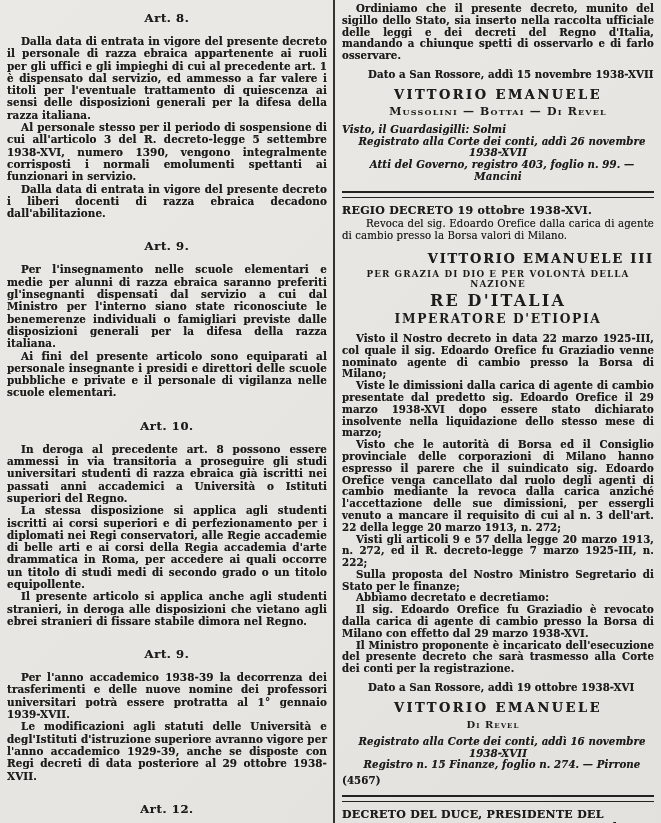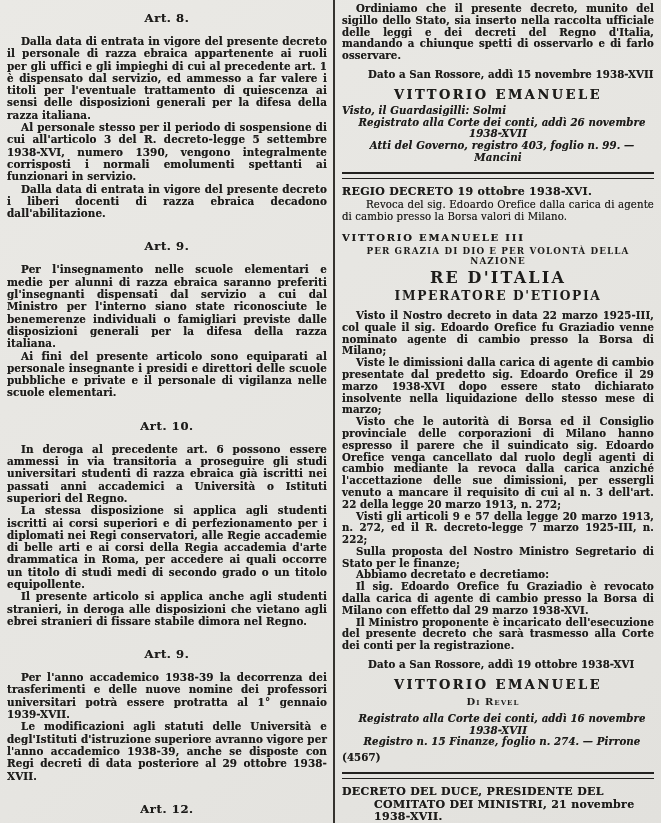--- a/index.html
+++ b/index.html
@@ -33,21 +33,21 @@
   .visto-line{font-size:9.7px;line-height:11.5px;font-weight:700;font-style:italic;
     text-indent:0;text-align:left;margin-top:3px;}
   .reg-line{font-size:9.3px;line-height:11px;font-weight:700;font-style:italic;
     text-indent:8px;text-align:center;}
   .double-rule{height:4px;border-top:2px solid #232220;border-bottom:1px solid #232220;margin:8px 0 7px;}
   .decree-heading{font-weight:700;font-size:11px;line-height:12.6px;text-align:left;
     text-indent:0;letter-spacing:.3px;margin-top:2px;text-shadow:0 0 .5px rgba(20,20,18,.6);}
   .decree-heading.hang{padding-left:32px;text-indent:-32px;}
   .decree-summary{font-size:9.6px;line-height:11.2px;font-weight:400;
     text-indent:24px;margin:1px 0 4px;}
-  .royal-title{ text-align:left;font-weight:700;font-size:10px;letter-spacing:1.8px;
+  .royal-title{ text-align:right;font-weight:700;font-size:13px;letter-spacing:1.8px;
     margin:9px 0 3px;text-shadow:0 0 .6px rgba(20,20,18,.6);}
   .royal-subtitle{text-align:center;font-weight:700;font-size:8.8px;letter-spacing:1.1px;margin:0 0 2px;}
   .royal-line2{text-align:center;font-weight:700;font-size:16px;letter-spacing:2.2px;margin:1px 0;}
   .royal-line3{text-align:center;font-weight:700;font-size:12.3px;letter-spacing:1.6px;margin:1px 0 7px;}
   .countersig-right{text-align:center;font-weight:700;font-size:10px;
     font-variant:small-caps;letter-spacing:1px;margin:4px 10px 6px 0;}
   .doc-number{font-weight:700;font-size:10px;text-align:left;text-indent:0;margin:4px 0 2px;}
   .gap-sm{height:3px;}
 </style>
 </head>
@@ -60,37 +60,38 @@
     <div class="art-heading first">Art. 8.</div>
     <p>Dalla data di entrata in vigore del presente decreto il personale di razza ebraica appartenente ai ruoli per gli uffici e gli impieghi di cui al precedente art. 1 è dispensato dal servizio, ed ammesso a far valere i titoli per l'eventuale trattamento di quiescenza ai sensi delle disposizioni generali per la difesa della razza italiana.</p>
     <p>Al personale stesso per il periodo di sospensione di cui all'articolo 3 del R. decreto-legge 5 settembre 1938-XVI, numero 1390, vengono integralmente corrisposti i normali emolumenti spettanti ai funzionari in servizio.</p>
     <p>Dalla data di entrata in vigore del presente decreto i liberi docenti di razza ebraica decadono dall'abilitazione.</p>
 
     <div class="art-heading">Art. 9.</div>
     <p>Per l'insegnamento nelle scuole elementari e medie per alunni di razza ebraica saranno preferiti gl'insegnanti dispensati dal servizio a cui dal Ministro per l'interno siano state riconosciute le benemerenze individuali o famigliari previste dalle disposizioni generali per la difesa della razza italiana.</p>
     <p>Ai fini del presente articolo sono equiparati al personale insegnante i presidi e direttori delle scuole pubbliche e private e il personale di vigilanza nelle scuole elementari.</p>
 
     <div class="art-heading">Art. 10.</div>
-    <p>In deroga al precedente art. 6 possono essere ammessi in via transitoria a proseguire gli studi universitari studenti di razza ebraica già iscritti nei passati anni accademici a Università o Istituti superiori del Regno.</p>
+    <p>In deroga al precedente art. 8 possono essere ammessi in via transitoria a proseguire gli studi universitari studenti di razza ebraica già iscritti nei passati anni accademici a Università o Istituti superiori del Regno.</p>
     <p>La stessa disposizione si applica agli studenti iscritti ai corsi superiori e di perfezionamento per i diplomati nei Regi conservatori, alle Regie accademie di belle arti e ai corsi della Regia accademia d'arte drammatica in Roma, per accedere ai quali occorre un titolo di studi medi di secondo grado o un titolo equipollente.</p>
     <p>Il presente articolo si applica anche agli studenti stranieri, in deroga alle disposizioni che vietano agli ebrei stranieri di fissare stabile dimora nel Regno.</p>
 
     <div class="art-heading">Art. 9.</div>
     <p>Per l'anno accademico 1938-39 la decorrenza dei trasferimenti e delle nuove nomine dei professori universitari potrà essere protratta al 1° gennaio 1939-XVII.</p>
-    <p>Le modificazioni agli statuti delle Università e degl'Istituti d'istruzione superiore avranno vigore per l'anno accademico 1938-39, anche se disposte con Regi decreti di data posteriore al 29 ottobre 1938-XVII.</p>
+    <p>Le modificazioni agli statuti delle Università e degl'Istituti d'istruzione superiore avranno vigore per l'anno accademico 1929-39, anche se disposte con Regi decreti di data posteriore al 29 ottobre 1938-XVII.</p>
 
     <div class="art-heading">Art. 12.</div>
 
   </div>
 
   <div class="col col-right">
     <div class="gap-sm"></div>
     <p>Ordiniamo che il presente decreto, munito del sigillo dello Stato, sia inserto nella raccolta ufficiale delle leggi e dei decreti del Regno d'Italia, mandando a chiunque spetti di osservarlo e di farlo osservare.</p>
     <p class="dateline">Dato a San Rossore, addì 15 novembre 1938-XVII</p>
     <div class="royal-sig">VITTORIO EMANUELE</div>
+    <div class="countersigs">Mussolini — Bottai — Di Revel</div>
     <p class="visto-line">Visto, il Guardasigilli: Solmi</p>
     <p class="reg-line">Registrato alla Corte dei conti, addì 26 novembre 1938-XVII</p>
     <p class="reg-line">Atti del Governo, registro 403, foglio n. 99. — Mancini</p>
 
     <div class="double-rule"></div>
 
     <div class="decree-heading">REGIO DECRETO 19 ottobre 1938-XVI.</div>
     <p class="decree-summary">Revoca del sig. Edoardo Orefice dalla carica di agente di cambio presso la Borsa valori di Milano.</p>
 
     <div class="royal-title">VITTORIO EMANUELE III</div>

